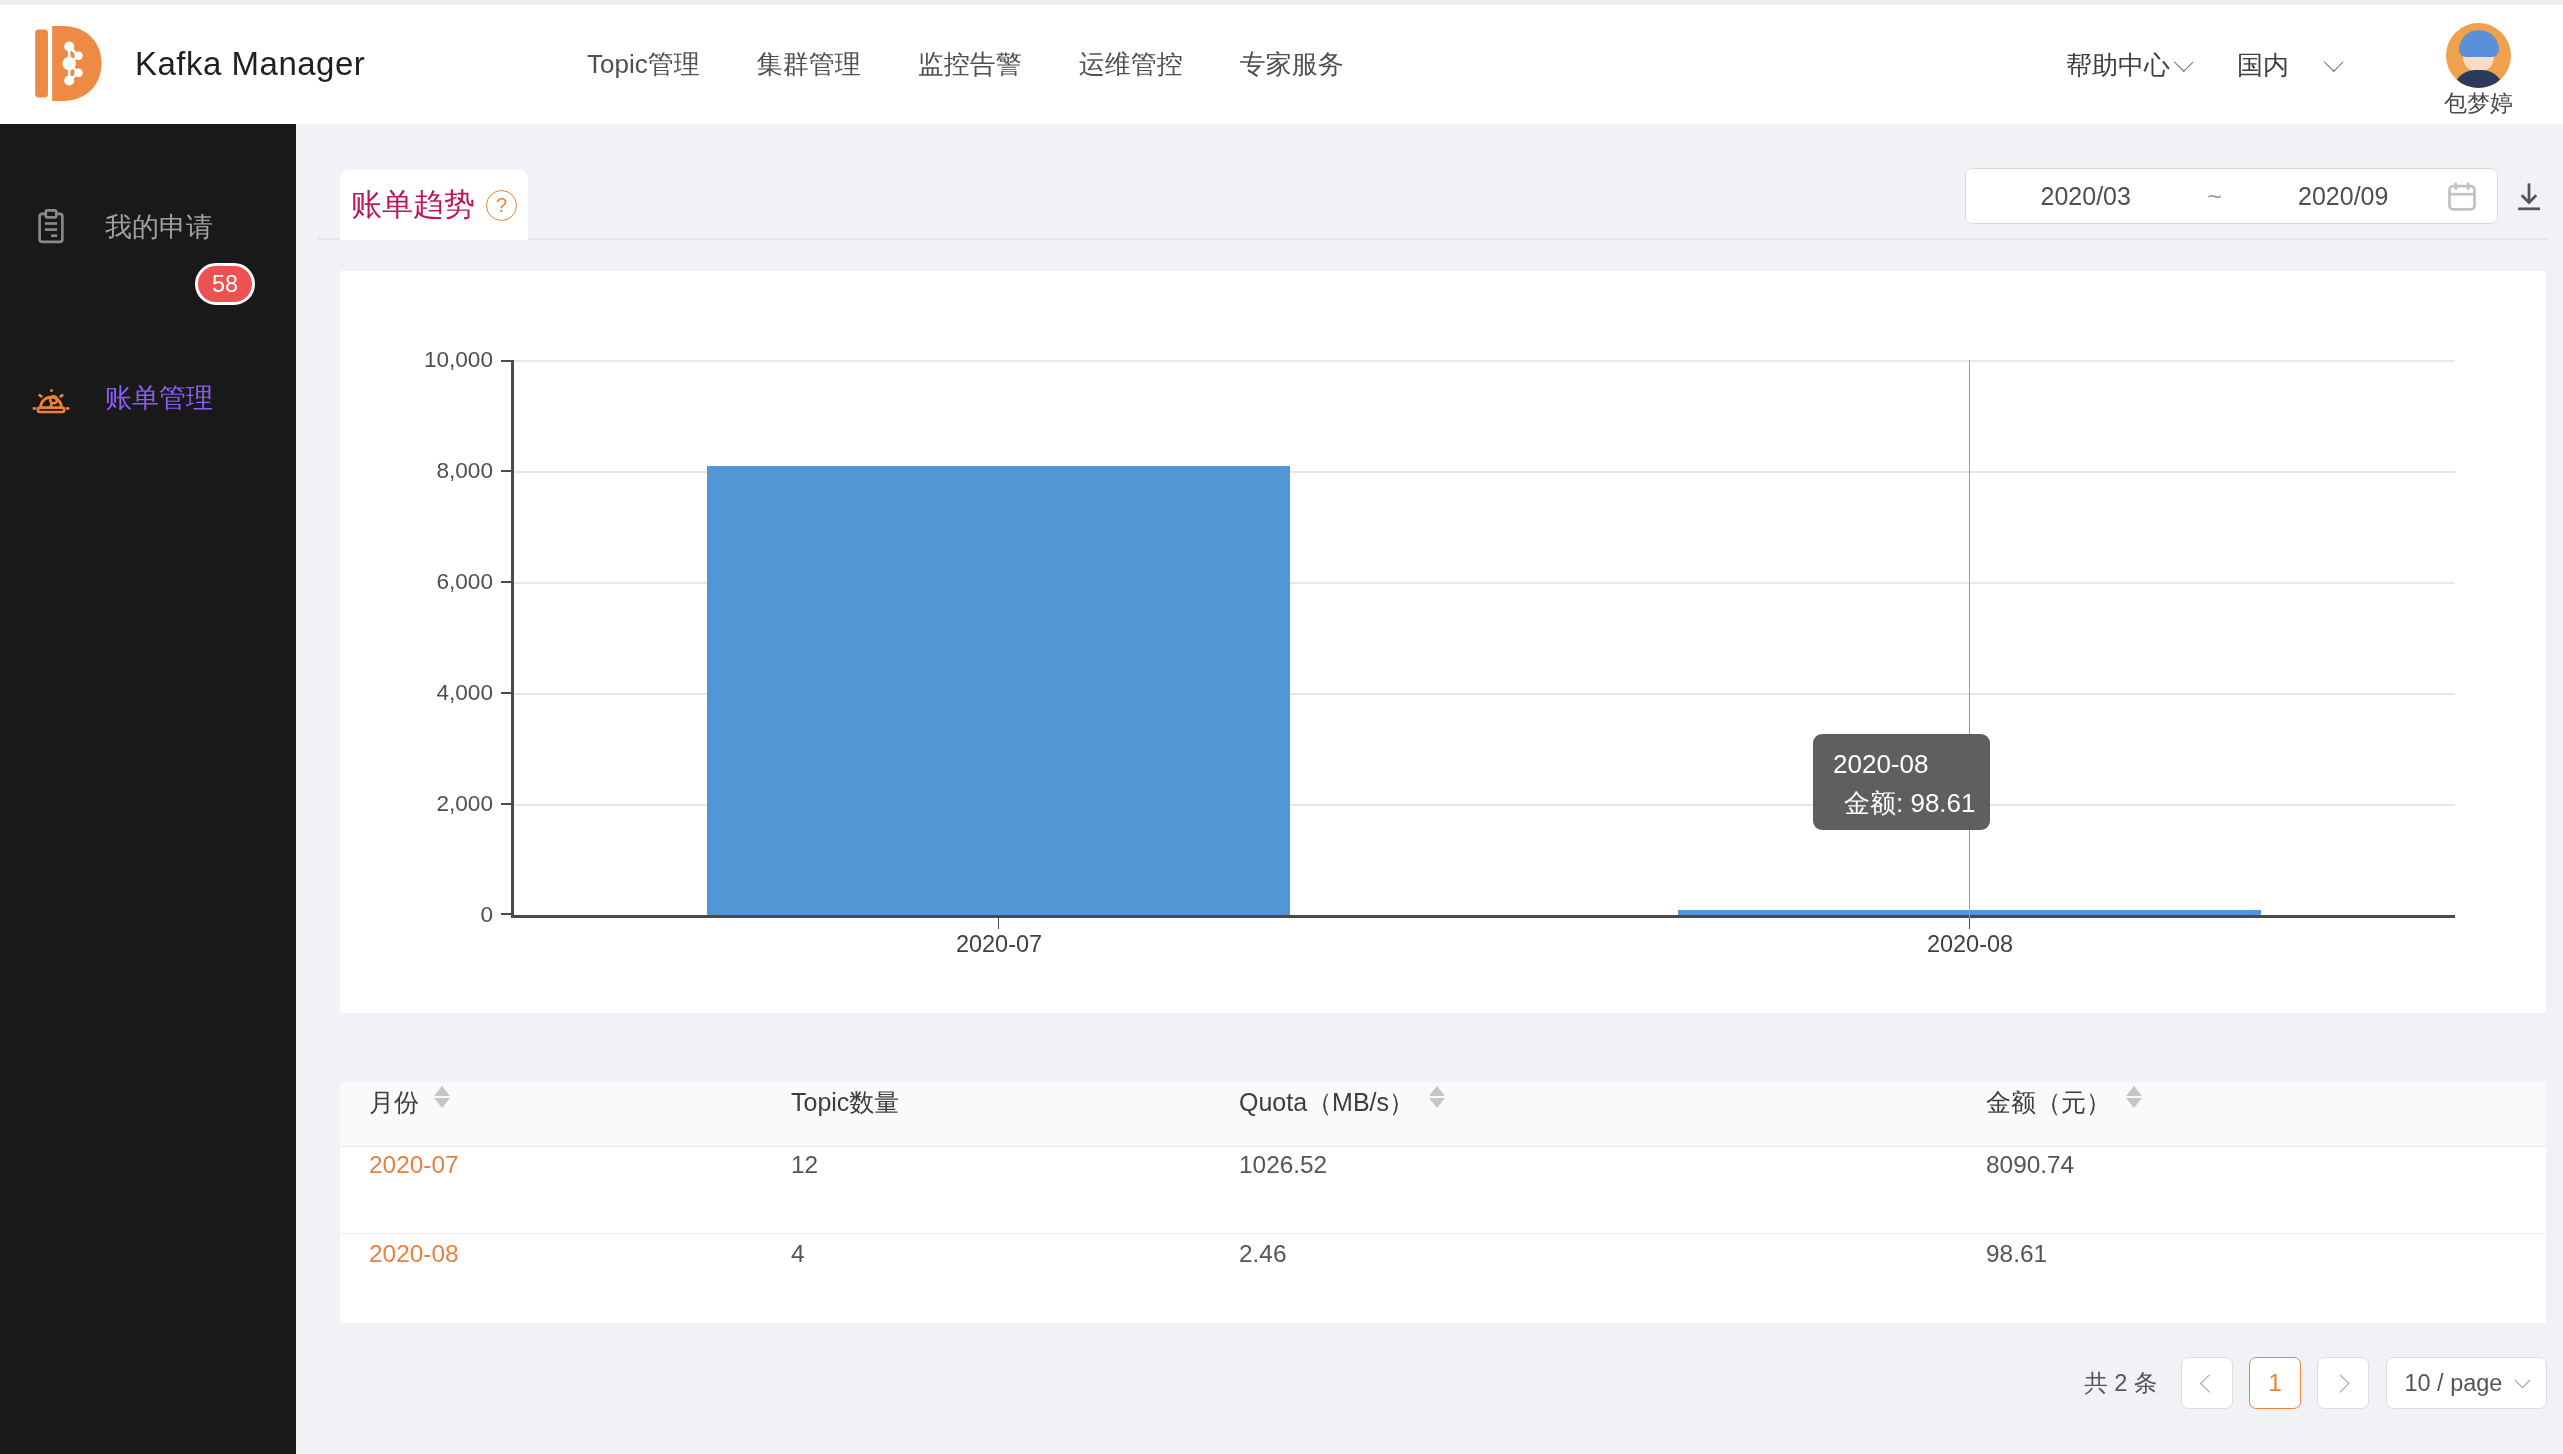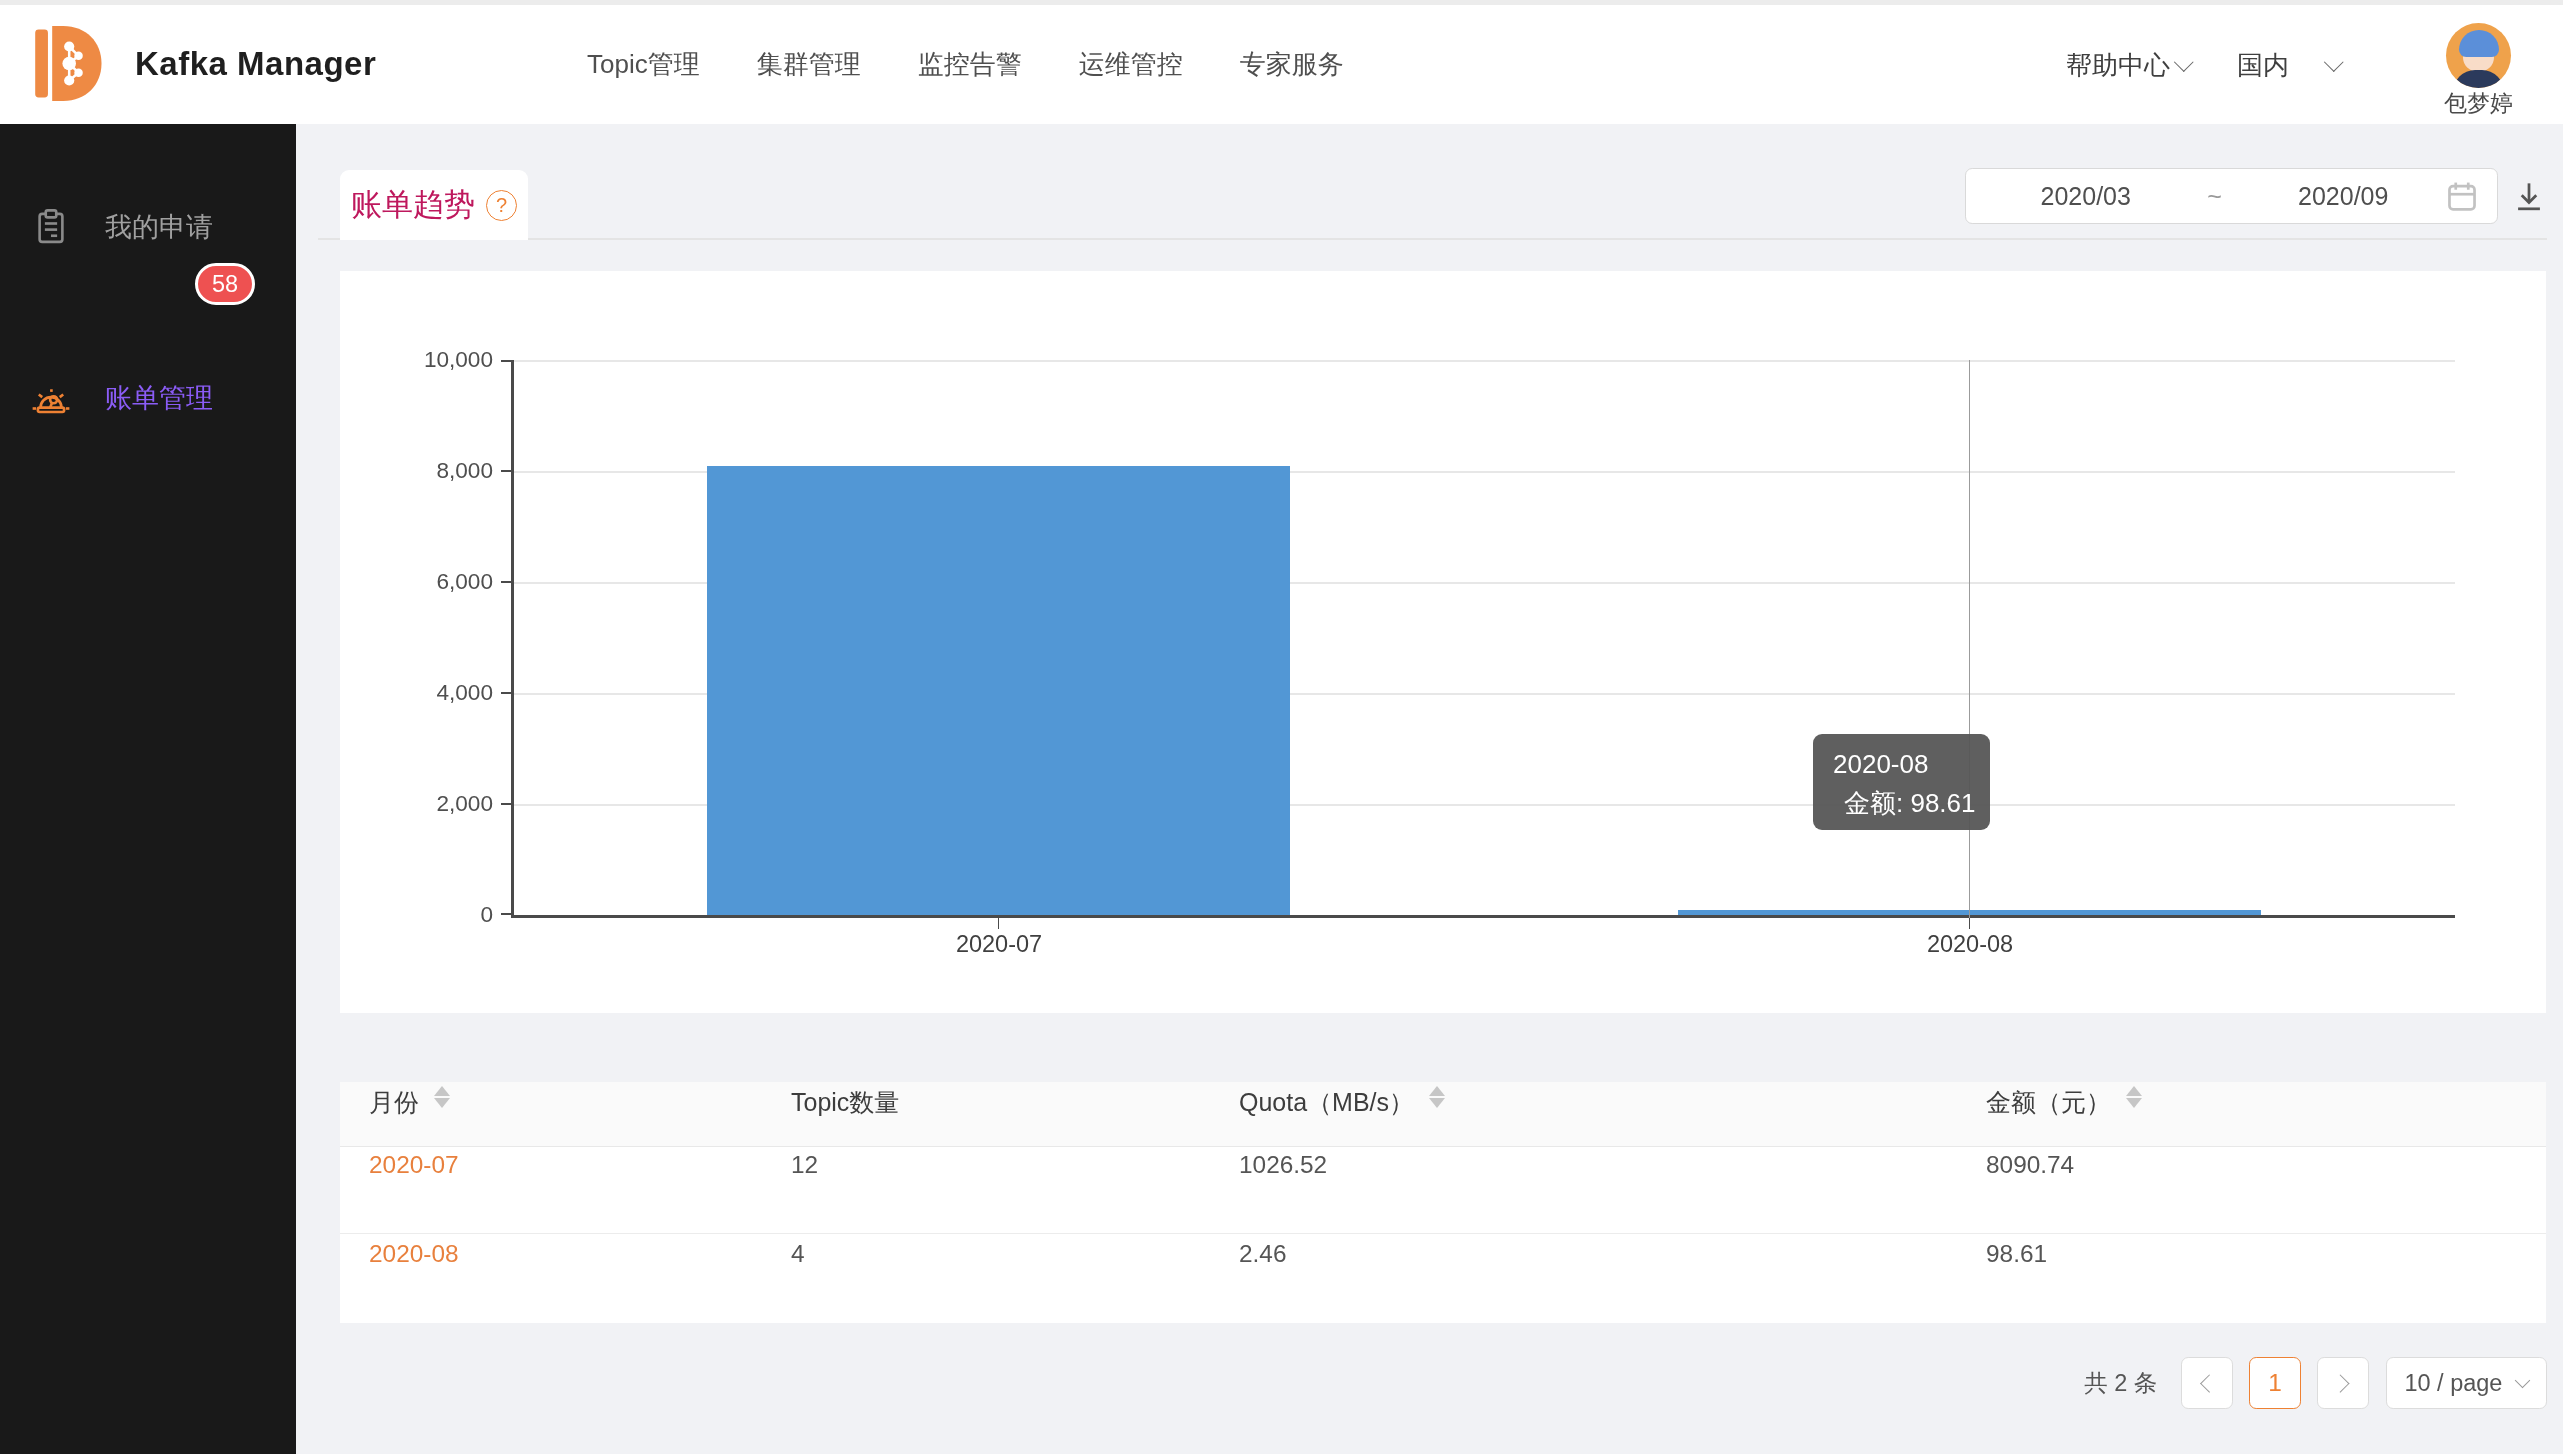--- a/index.html
+++ b/index.html
@@ -2,21 +2,21 @@
 <html style="font-size:14.5px"><head>
 <meta charset="utf-8">
 <style>
   * { margin:0; padding:0; box-sizing:border-box; }
   html,body { width:2563px; height:1454px; }
   body { font-family:"Liberation Sans","DejaVu Sans",sans-serif; background:#f1f2f5; position:relative; overflow:hidden; color:#4a4a4a; }
 
   
   .navbar { position:absolute; left:0; top:0; width:2563px; height:124px; background:#ffffff; border-top:5.4px solid #ececec; }
   .brand { position:absolute; left:25px; top:16.3px; display:flex; align-items:center; gap:25px; cursor:pointer; }
-  .brand-title { font-size:33px; font-weight:700; color:#1f1f1f; letter-spacing:0.5px; }
+  .brand-title { font-size:33px; font-weight:400; color:#1f1f1f; letter-spacing:0.5px; }
   .main-nav { position:absolute; left:587px; top:0; height:118px; display:flex; align-items:center; gap:57px; }
   .main-nav .nav-item { font-size:26px; color:#4f4f4f; cursor:pointer; white-space:nowrap; }
   .help-center { position:absolute; left:2066px; top:43px; font-size:26px; color:#3f3f3f; display:flex; align-items:center; gap:7.2px; cursor:pointer; }
   .region-select { position:absolute; left:2237px; top:43px; font-size:26px; color:#3f3f3f; display:flex; align-items:center; gap:38px; cursor:pointer; }
   .chev { display:inline-block; width:13.5px; height:13.5px; border-right:1.8px solid #666; border-bottom:1.8px solid #666; transform:rotate(45deg); margin-top:-7.2px; }
   .avatar { position:absolute; left:2446px; top:18px; width:65px; height:65px; border-radius:50%; background:#efa24b; overflow:hidden; cursor:pointer; }
   .avatar .cap { position:absolute; left:12.6px; top:7.2px; width:40px; height:27px; background:#5b8fd9; border-radius:20px 20px 7.2px 7.2px; }
   .avatar .face { position:absolute; left:17px; top:20px; width:31px; height:29px; background:#f8dcc8; border-radius:50%; }
   .avatar .shirt { position:absolute; left:7.2px; top:47px; width:51px; height:23.5px; background:#2b3a5c; border-radius:22px 22px 0 0; }
   .user-name { position:absolute; left:2417px; top:83px; width:123px; text-align:center; font-size:23px; color:#4a4a4a; }

